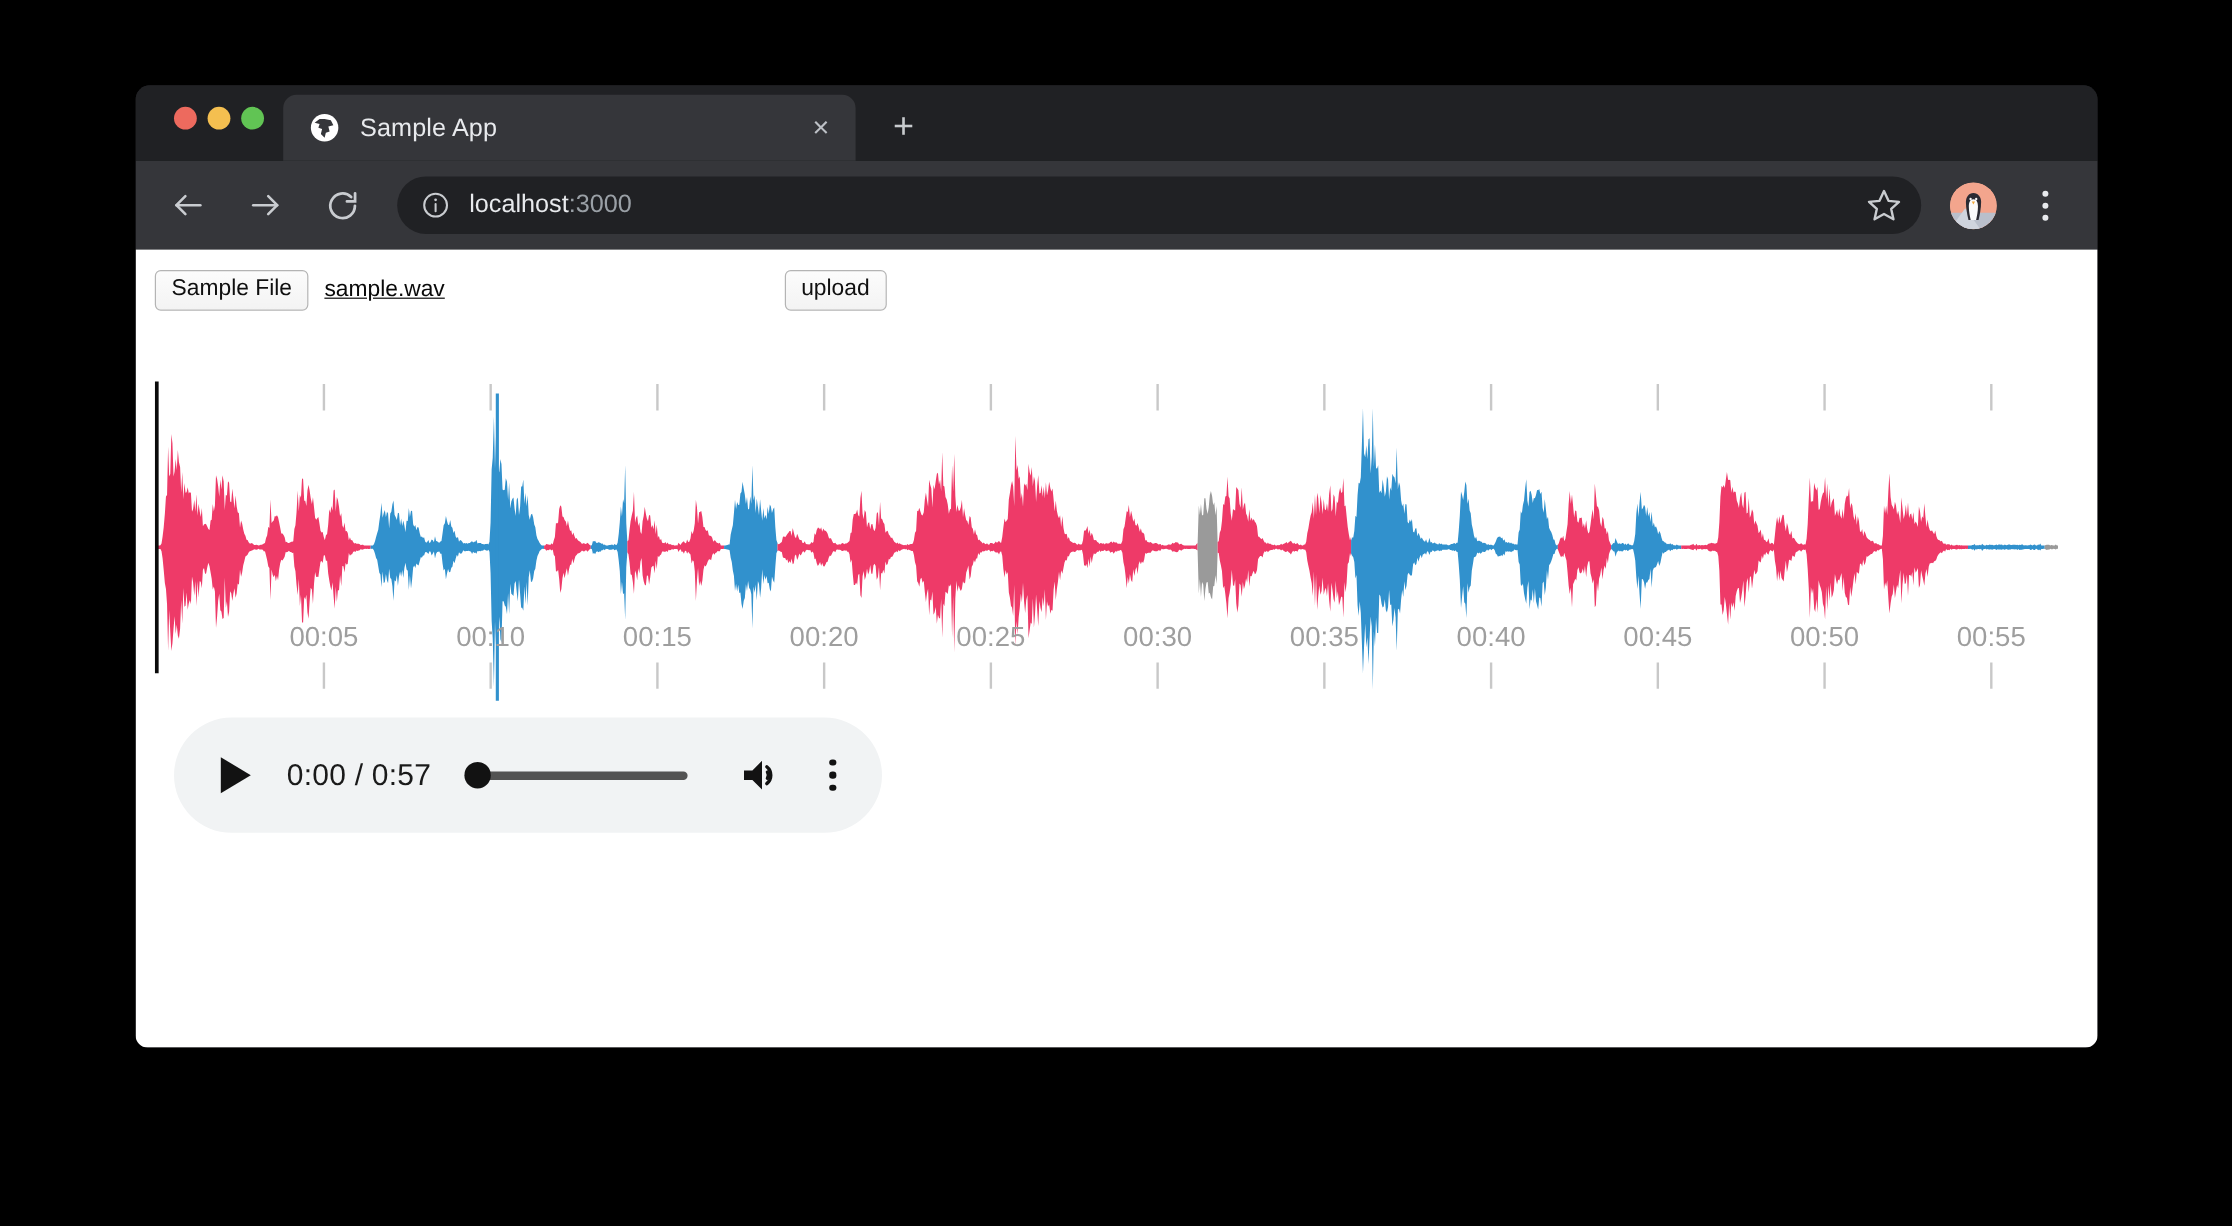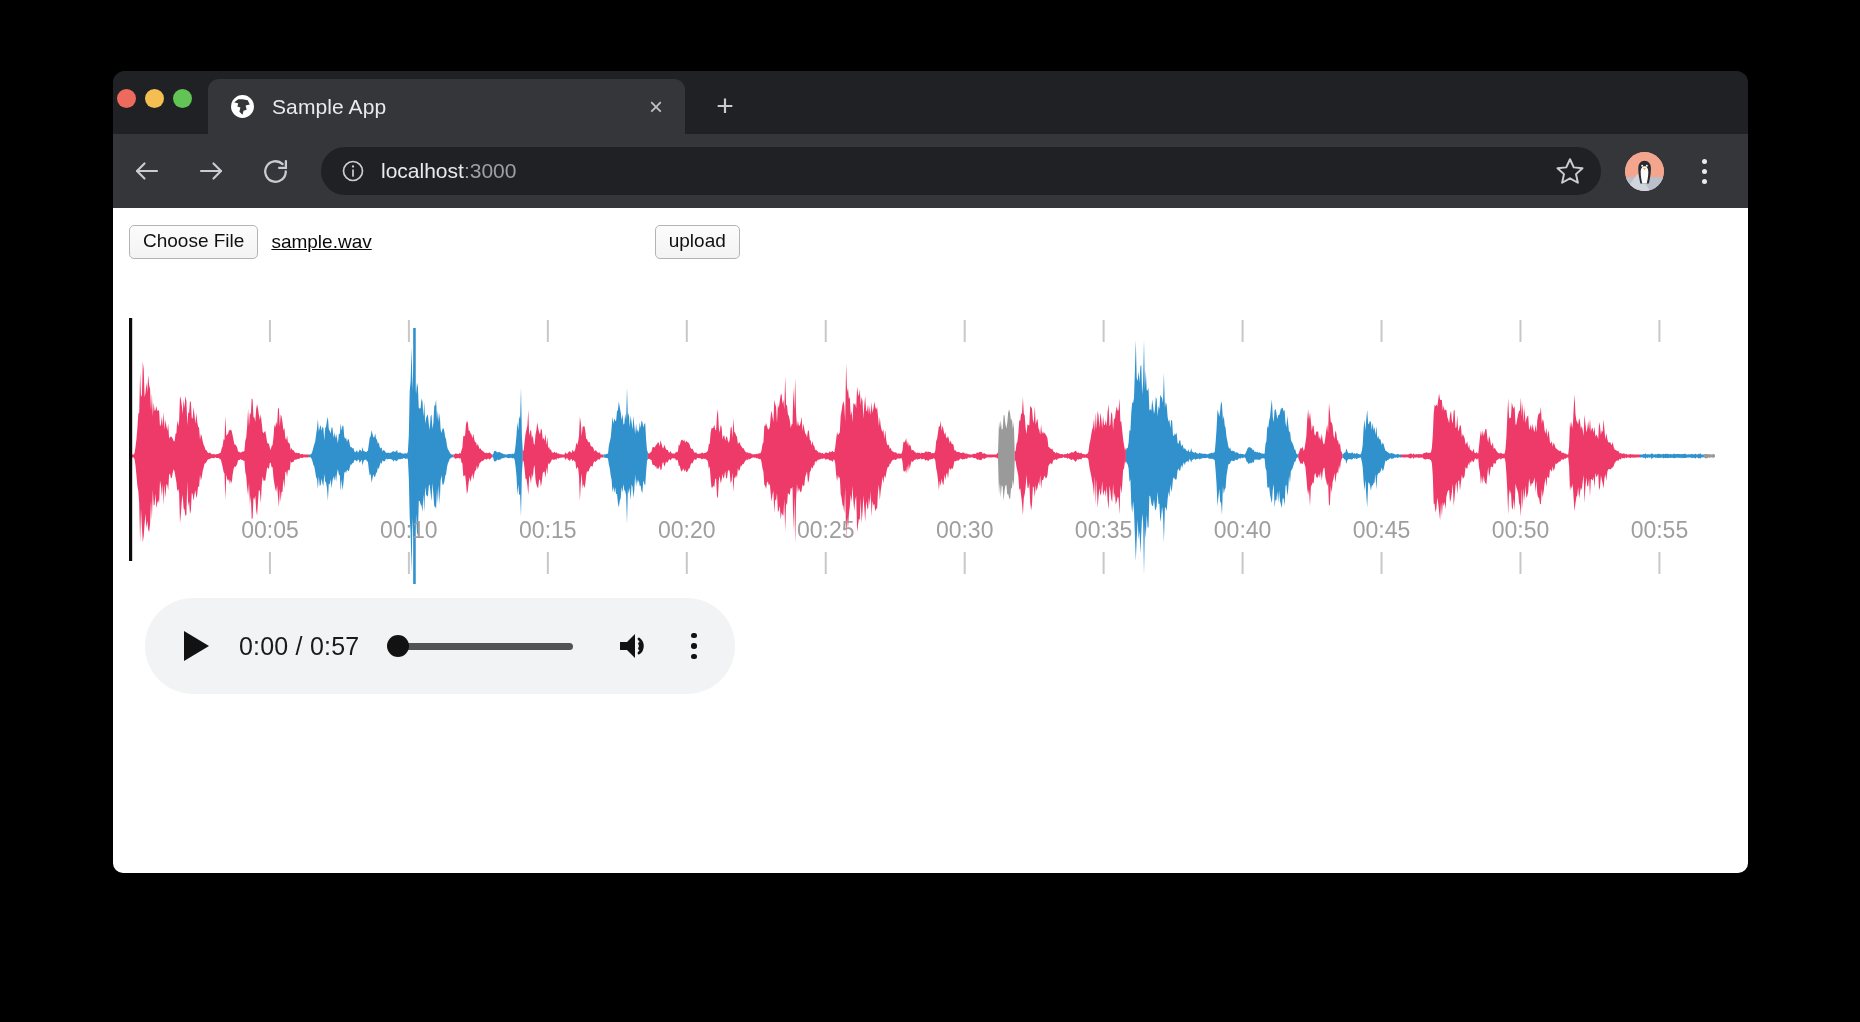--- a/index.html
+++ b/index.html
@@ -23,21 +23,21 @@
     display: flex;
     flex-direction: column;
   }
 
   
   #tab-strip {
     height: 63px;
     background: #202124;
     display: flex;
     align-items: flex-end;
-    padding-left: 4px;
+    padding-left: 32px;
     flex: 0 0 auto;
     position: relative;
   }
   .traffic-lights {
     display: flex;
     align-items: center;
     gap: 9px;
     height: 63px;
     padding-bottom: 8px;
     padding-right: 16px;
@@ -89,21 +89,21 @@
     line-height: 1;
     border-radius: 50%;
   }
 
   
   #toolbar {
     height: 74px;
     background: #35363a;
     display: flex;
     align-items: center;
-    padding: 0 22px 0 10px;
+    padding: 0 22px 0 20px;
     gap: 0;
     flex: 0 0 auto;
   }
   .nav-btn {
     width: 48px; height: 48px;
     display: flex; align-items: center; justify-content: center;
     color: #c9ccd0;
     flex: 0 0 auto;
     border-radius: 50%;
   }
@@ -347,21 +347,21 @@
     <div id="chrome-menu-button">
       <span class="dot"></span>
       <span class="dot"></span>
       <span class="dot"></span>
     </div>
   </div>
 
   <div id="page-viewport">
 
     <div id="upload-row">
-      <button class="native-button">Choose File</button>
+      <button class="native-button">Sample File</button>
       <span id="chosen-file-name">sample.wav</span>
       <button class="native-button" id="upload-button">upload</button>
     </div>
 
     <div id="waveform-widget">
       <svg id="waveform-svg" viewBox="0 0 1590 290" preserveAspectRatio="none">
         <g id="wf-ticks">
             <line x1="140.94736842105263" y1="4" x2="140.94736842105263" y2="26" stroke="#c8c8c8" stroke-width="2"></line>
             <line x1="140.94736842105263" y1="236" x2="140.94736842105263" y2="258" stroke="#c8c8c8" stroke-width="2"></line>
             <line x1="279.89473684210526" y1="4" x2="279.89473684210526" y2="26" stroke="#c8c8c8" stroke-width="2"></line>

